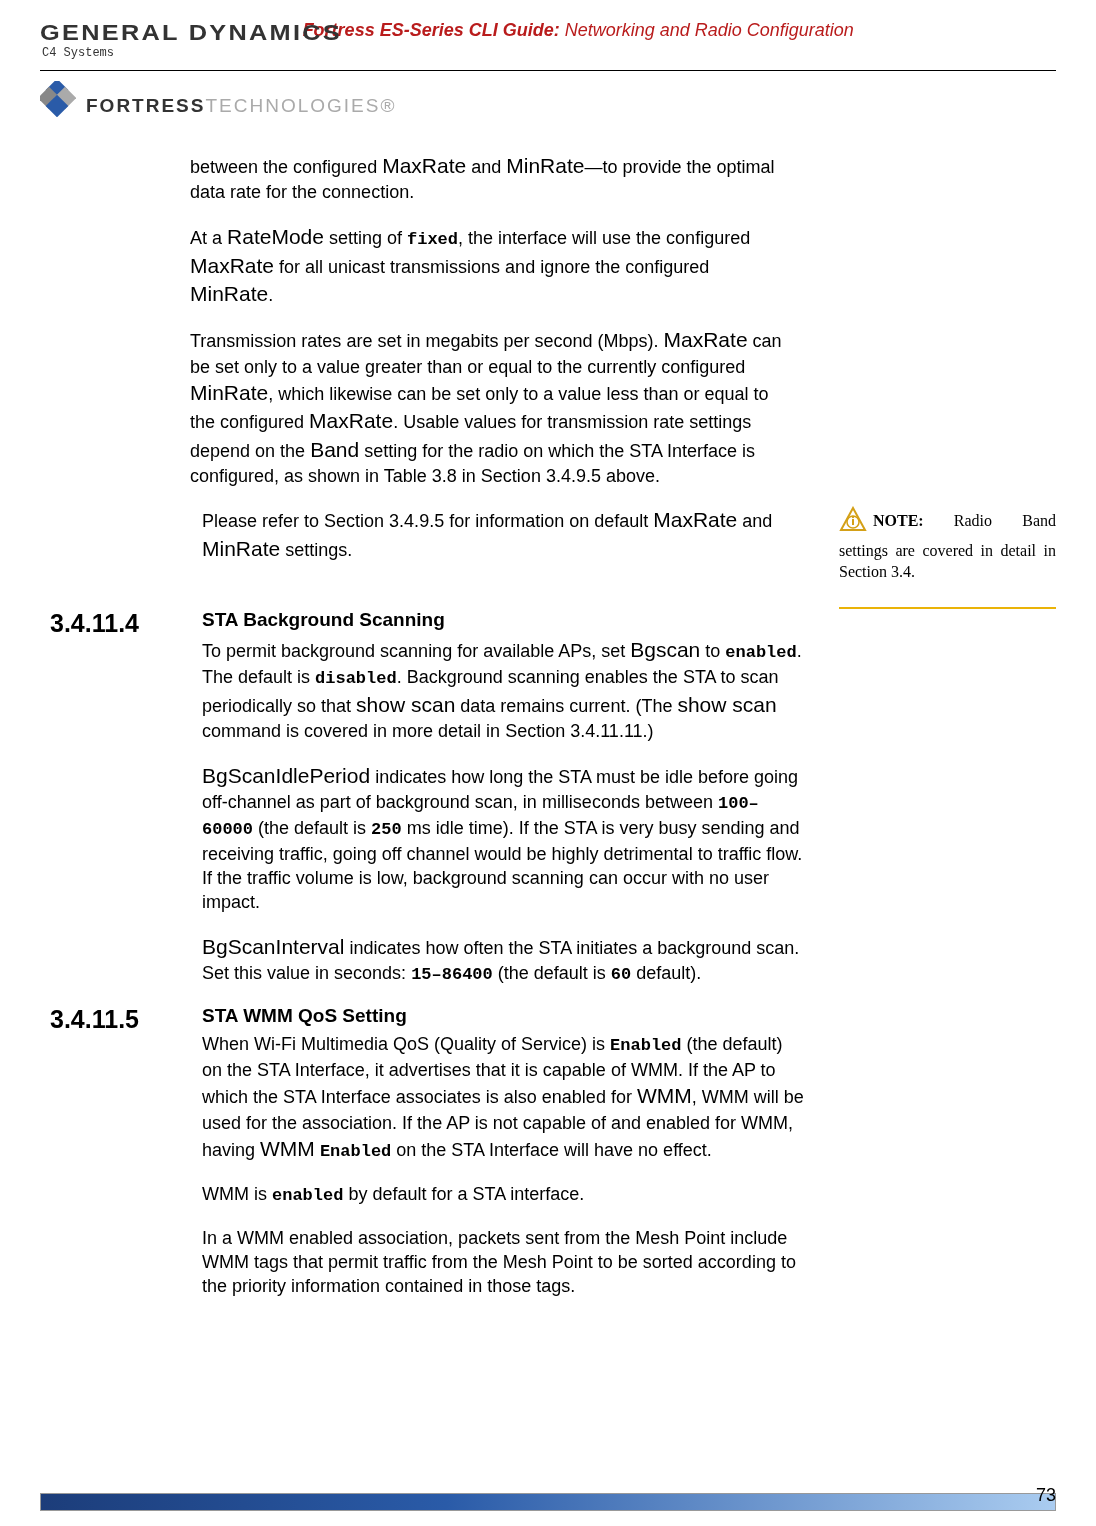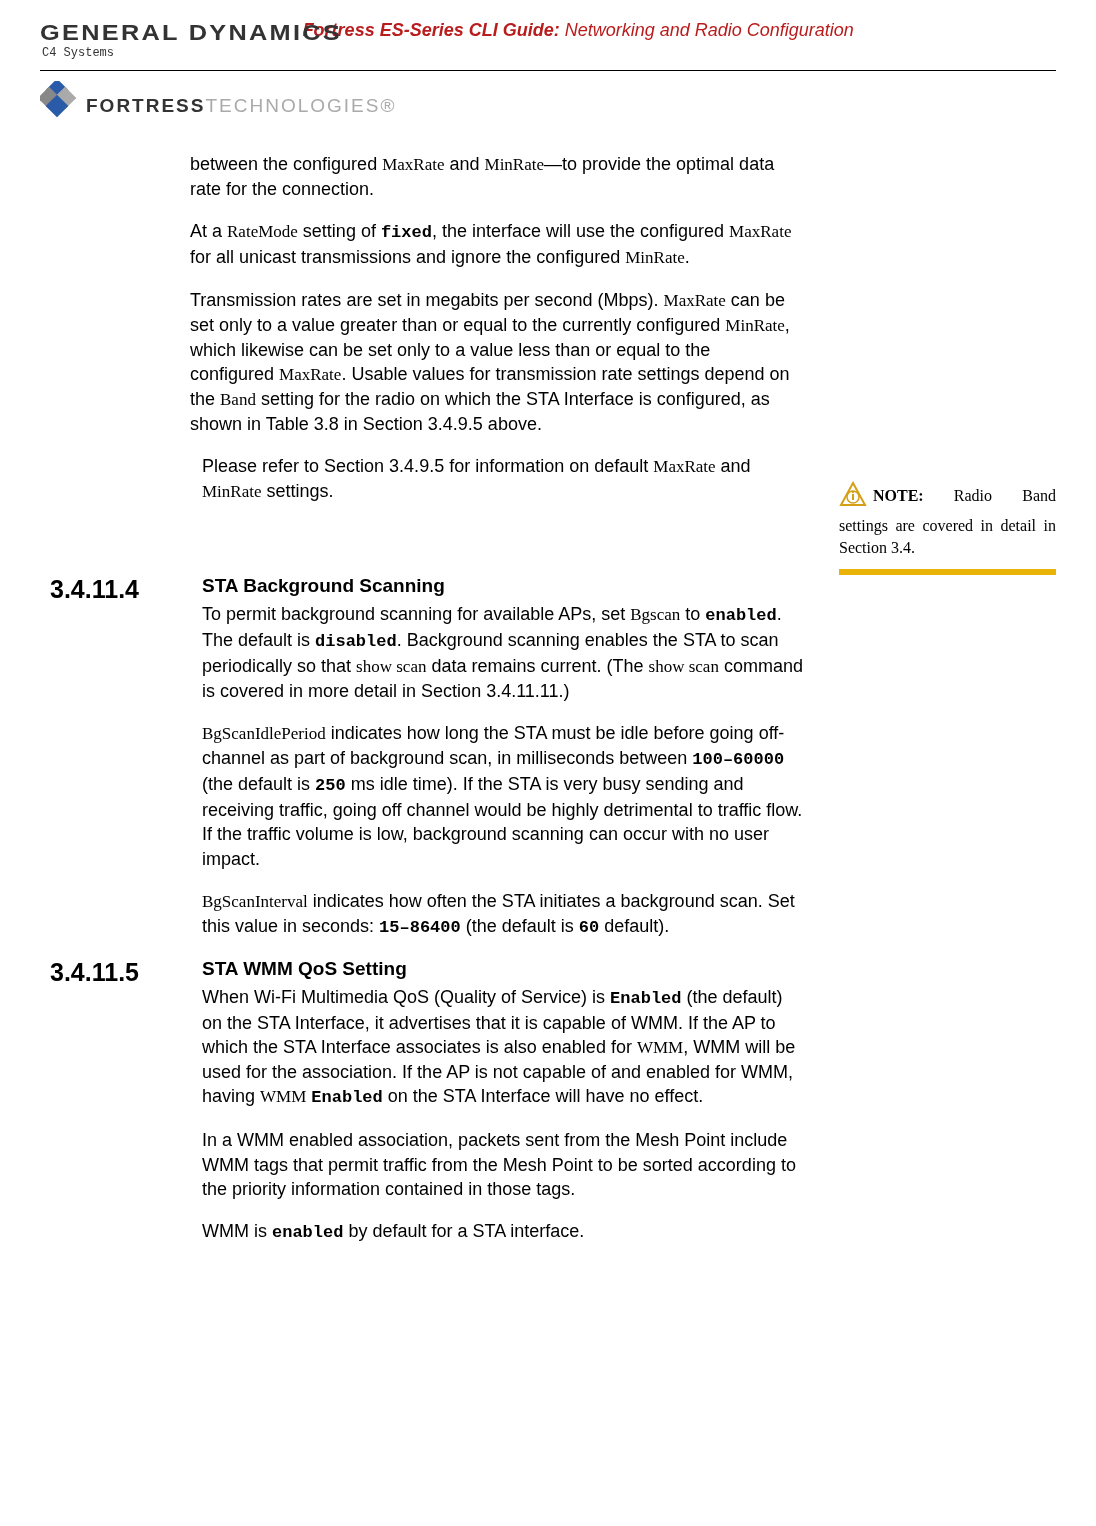--- a/index.html
+++ b/index.html
@@ -99,41 +99,40 @@
       width: 240px;
       padding-top: 0px;
     }
     .para {
       font-size: 18px;
       line-height: 1.35;
       margin-bottom: 18px;
       color: #000;
     }
     .mono {
-      font-family: Liberation Serif, serif;
-      font-size: 17px;
+      font-family: Liberation Sans, sans-serif;
+      font-size: 21px;
     }
     .mono-bold {
       font-family: 'Courier New', monospace;
       font-size: 17px;
       font-weight: bold;
     }
     .heading {
       font-weight: bold;
       font-size: 19px;
       margin-bottom: 5px;
     }
     .note-box {
       font-family: Georgia, serif;
       font-size: 16px;
       text-align: justify;
       line-height: 1.35;
-      border-bottom: 6px solid #eab308;
-      padding-bottom: 11px;
-      margin-top: 27px;
+      border-bottom: 2px solid #eab308;
+      padding-bottom: 24px;
     }
     .note-label {
       font-weight: bold;
     }
     .note-icon {
       display: inline-block;
       vertical-align: middle;
       margin-right: 6px;
     }
     .note-icon svg {
@@ -239,20 +238,24 @@
     </div>
   </div>
 
   <div class="content-row">
     <div class="section-number">3.4.11.5</div>
     <div class="main-col">
       <div class="heading">STA WMM QoS Setting</div>
       <p class="para">
         <span>When Wi-Fi Multimedia QoS (Quality of Service) is </span><span class="mono-bold">Enabled</span><span> (the default) on the STA Interface, it advertises that it is capable of WMM. If the AP to which the STA Interface associates is also enabled for </span><span class="mono">WMM</span><span>, WMM will be used for the association. If the AP is not capable of and enabled for WMM, having </span><span class="mono">WMM</span><span> </span><span class="mono-bold">Enabled</span><span> on the STA Interface will have no effect.</span>
       </p>
+      <p class="para">
+        <span>WMM is </span><span class="mono-bold">enabled</span><span> by default for a STA interface.</span>
+      </p>
       <p class="para">In a WMM enabled association, packets sent from the Mesh Point include WMM tags that permit traffic from the Mesh Point to be sorted according to the priority information contained in those tags.</p>
-      <p class="para">
-        <span>WMM is </span><span class="mono-bold">enabled</span><span> by default for a STA interface.</span>
-      </p>
-    </div>
-  </div>
-
+    </div>
+  </div>
+
+  <div class="footer">
+    <div class="page-num">73</div>
+    <div class="footer-bar"></div>
+  </div>
 </div>
 
 </body></html>

